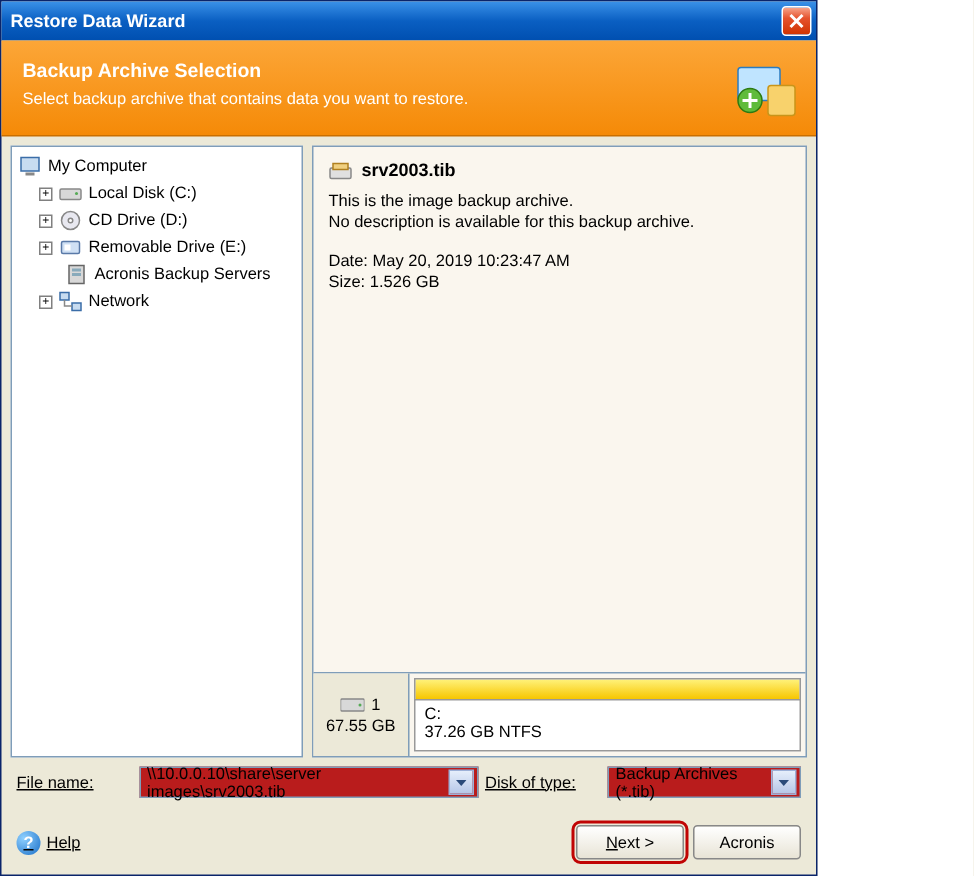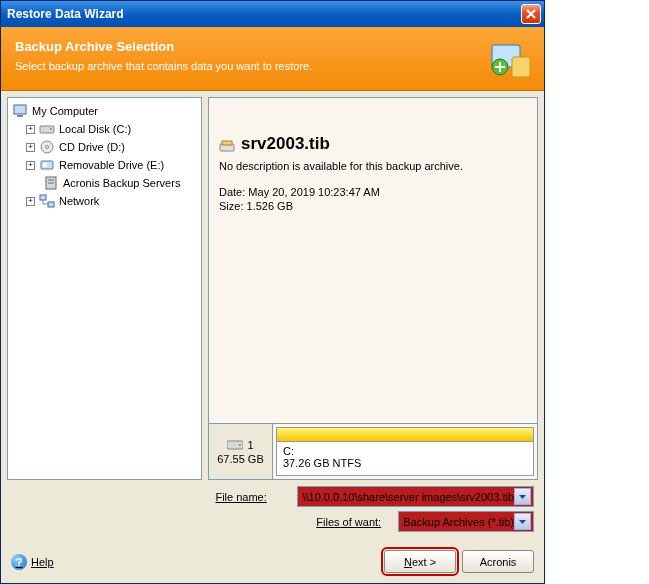--- a/index.html
+++ b/index.html
@@ -17,30 +17,30 @@
 .tree-pane { width: 195px; border: 1px solid #7f9db9; background: #fff; padding: 4px 2px; overflow: auto; }
 .tree-item { display: flex; align-items: center; gap: 4px; padding: 1px 2px; white-space: nowrap; }
 .tree-item .expander { width: 9px; height: 9px; border: 1px solid #808080; display: inline-flex; align-items: center; justify-content: center; font-size: 8px; line-height: 1; background: #fff; cursor: pointer; }
 .tree-item .sp { width: 13px; display: inline-block; }
 .tree-item .ic { width: 16px; height: 16px; display: inline-flex; align-items: center; justify-content: center; }
 .lvl1 { padding-left: 2px; }
 .lvl2 { padding-left: 16px; }
 .lvl3 { padding-left: 30px; }
 .file-pane { flex: 1; border: 1px solid #7f9db9; background: #faf6ee; display: flex; flex-direction: column; }
 .file-info { flex: 1; padding: 8px 10px; color: #000; }
-.file-head { display: flex; align-items: flex-end; gap: 6px; font-weight: bold; font-size: 17px; margin-bottom: 6px; margin-top: 28px; }
+.file-head { display: flex; align-items: flex-start; gap: 6px; font-weight: bold; font-size: 12px; margin-bottom: 6px; }
 .file-info p { margin-bottom: 2px; }
 .disk-bar { display: flex; border-top: 1px solid #7f9db9; height: 56px; }
 .disk-left { width: 64px; border-right: 1px solid #7f9db9; background: #ece9d8; display: flex; flex-direction: column; align-items: center; justify-content: center; gap: 2px; font-size: 11px; }
 .disk-left .dcount { display: flex; align-items: center; gap: 4px; }
 .disk-right { flex: 1; display: flex; flex-direction: column; padding: 3px; }
 .stripe { height: 14px; background: linear-gradient(to bottom, #fff27a, #f7c600); border: 1px solid #999; border-bottom: none; }
 .part-cell { flex: 1; border: 1px solid #999; padding: 3px 6px; background: #fff; }
 .part-cell .pname { font-weight: normal; }
-.form-rows { display: flex; flex-direction: column; gap: 4px; padding: 2px 4px 6px; align-items: flex-end; }
+.form-rows { display: flex; flex-direction: row; gap: 4px; padding: 2px 4px 6px; align-items: flex-end; }
 .form-row { display: flex; align-items: center; gap: 6px; }
 .form-row label { width: 76px; text-decoration: underline; }
 .form-row .combo { flex: 1; height: 21px; border: 1px solid #7f9db9; background: #b91c1c; display: flex; align-items: center; padding: 0 2px 0 4px; }
 .form-row .combo span { flex: 1; }
 .drop-btn { width: 17px; height: 17px; background: linear-gradient(to bottom, #e6eefb, #b6c7e8); border: 1px solid #9cb0d8; display: flex; align-items: center; justify-content: center; cursor: pointer; }
 .footer { display: flex; align-items: center; padding: 6px 10px 10px; gap: 6px; }
 .help { display: flex; align-items: center; gap: 4px; text-decoration: underline; cursor: pointer; }
 .help-ic { width: 16px; height: 16px; border-radius: 50%; background: radial-gradient(circle at 30% 30%, #8fd0ff, #1a6fc8); color: #fff; display: flex; align-items: center; justify-content: center; font-weight: bold; font-size: 11px; }
 .spacer { flex: 1; }
 .btn { min-width: 72px; height: 23px; border: 1px solid #888; border-radius: 3px; background: linear-gradient(to bottom, #fff, #e8e4d6); cursor: pointer; font-size: 11px; font-family: inherit; padding: 0 10px; }
@@ -144,20 +144,21 @@
         <div class="file-info">
           <div class="file-head">
             <span class="ic">
                 <svg width="16" height="16" viewBox="0 0 16 16">
                   <rect x="1" y="6" width="14" height="7" rx="1" fill="#e0e0e0" stroke="#888"></rect>
                   <rect x="3" y="3" width="10" height="4" fill="#f0d080" stroke="#b08020"></rect>
                 </svg>
               </span>
             <span>srv2003.tib</span>
           </div>
+          <p>This is the image backup archive.</p>
           <p>No description is available for this backup archive.</p>
           <br>
           <p>Date: May 20, 2019 10:23:47 AM</p>
           <p>Size: 1.526 GB</p>
         </div>
         <div class="disk-bar">
           <div class="disk-left">
             <div class="dcount">
               <span class="ic">
                   <svg width="16" height="12" viewBox="0 0 16 12">
@@ -186,21 +187,21 @@
         <div class="combo">
           <span>\\10.0.0.10\share\server images\srv2003.tib</span>
           <div class="drop-btn">
             <svg width="7" height="4" viewBox="0 0 7 4">
                 <path d="M0 0 L7 0 L3.5 4 Z" fill="#2a4a7a"></path>
               </svg>
           </div>
         </div>
       </div>
       <div class="form-row">
-        <label>Files of want:</label>
+        <label>Disk of type:</label>
         <div class="combo">
           <span>Backup Archives (*.tib)</span>
           <div class="drop-btn">
             <svg width="7" height="4" viewBox="0 0 7 4">
                 <path d="M0 0 L7 0 L3.5 4 Z" fill="#2a4a7a"></path>
               </svg>
           </div>
         </div>
       </div>
     </div>

